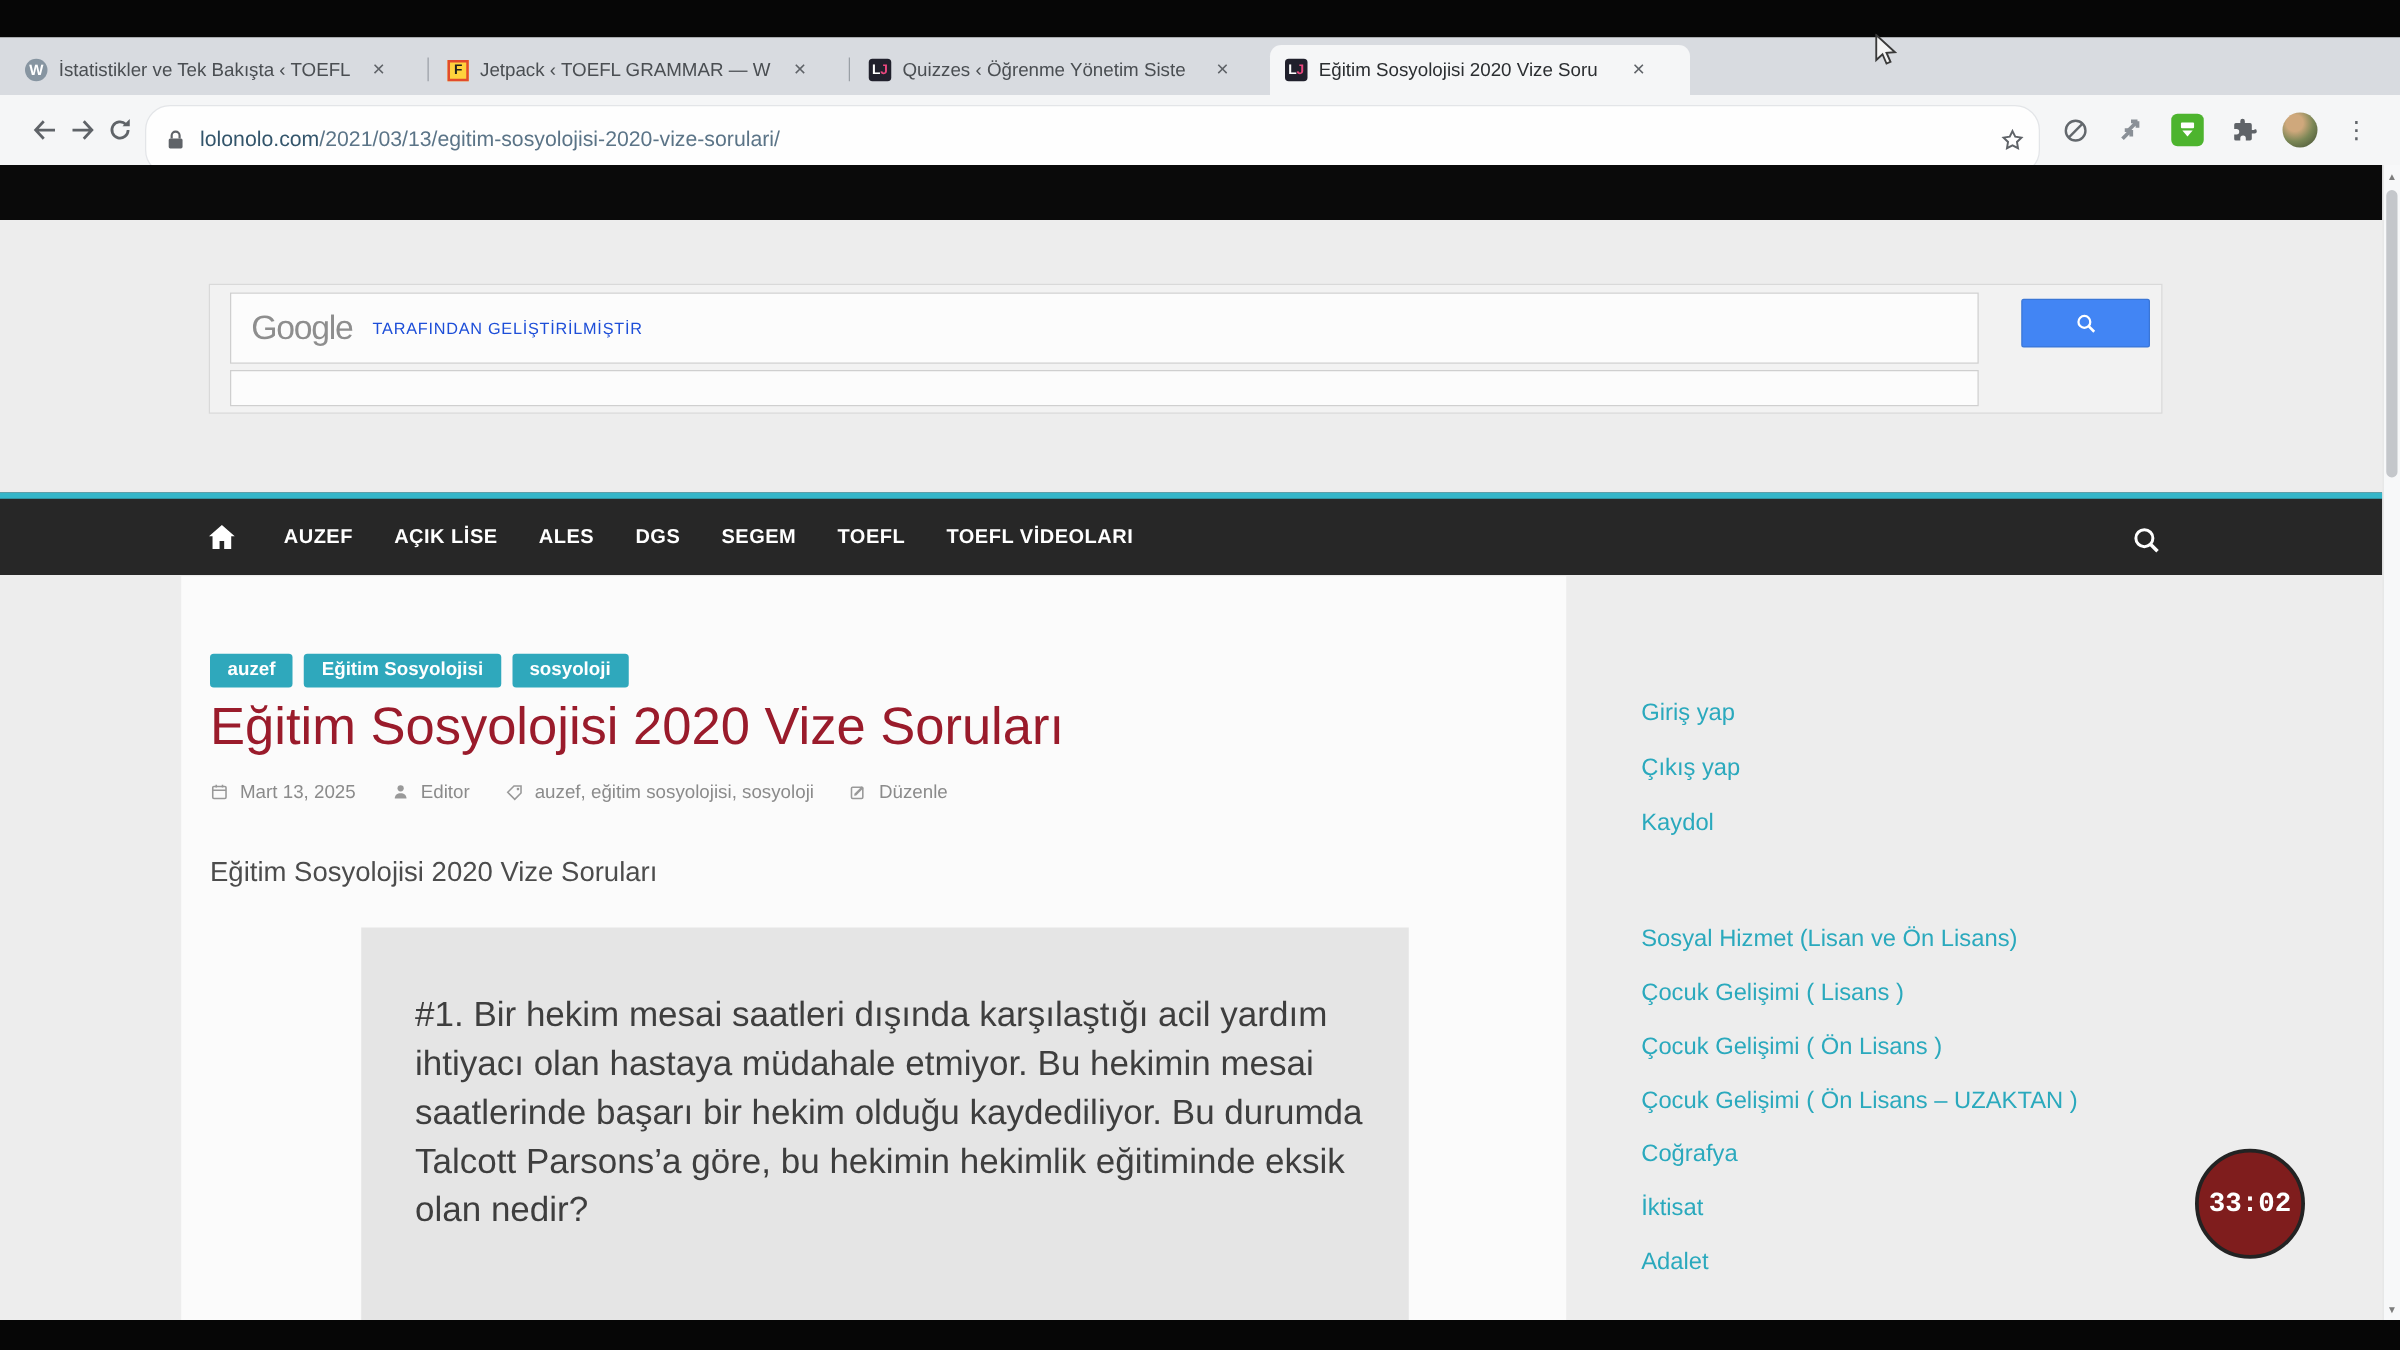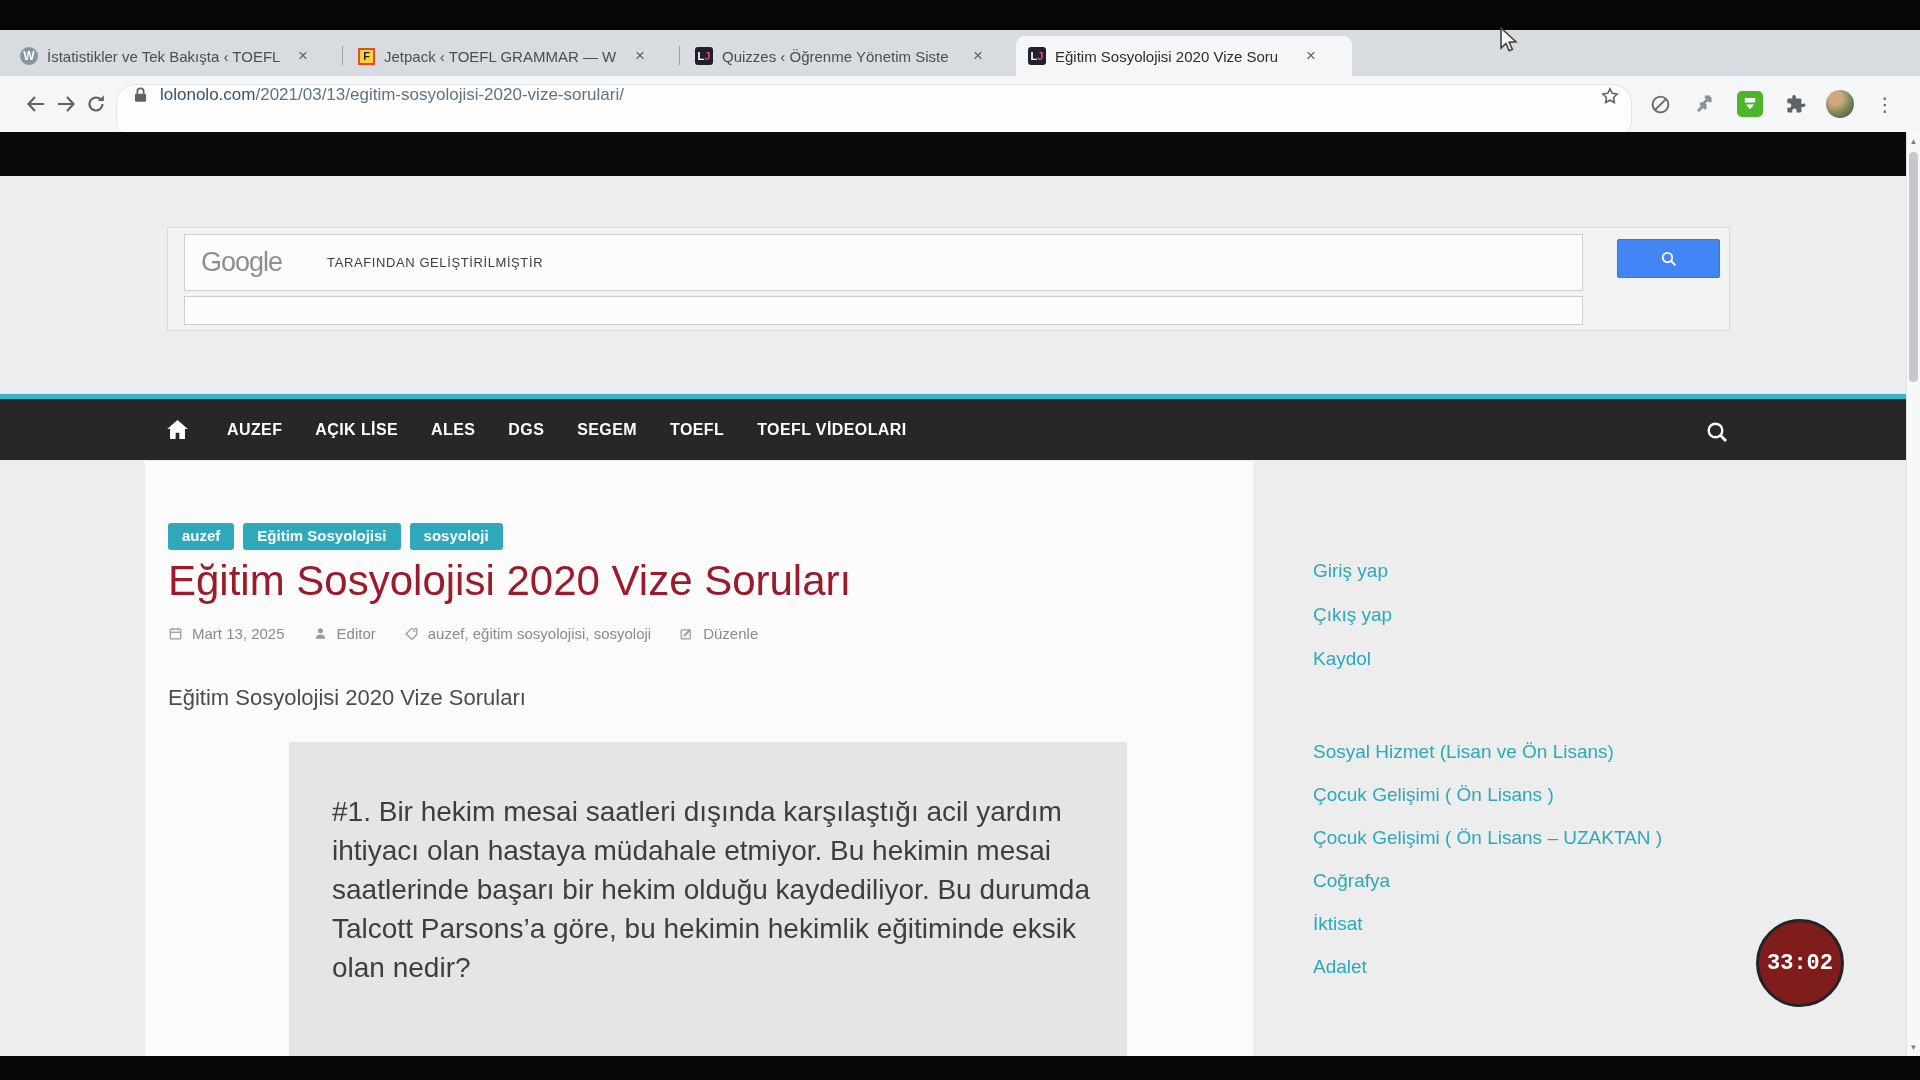--- a/index.html
+++ b/index.html
@@ -29,21 +29,21 @@
           justify-content:center;font-size:24px;color:#55595d;}
   .win-controls{position:absolute;right:2px;top:30px;height:46px;display:flex;}
   .win-btn{width:62px;height:100%;display:flex;align-items:center;justify-content:center;color:#3c4043;}
 
   
   .toolbar{position:absolute;left:0;top:76px;width:1920px;height:56px;background:#f5f6f7;}
   .nav-btn{position:absolute;top:14px;width:28px;height:28px;display:flex;align-items:center;
            justify-content:center;color:#5f6368;}
   .omnibox{position:absolute;left:116px;top:8px;width:1516px;height:56px;background:#fefefe;
            border:1px solid #e3e5e8;border-radius:20px;box-sizing:border-box;display:flex;
-           padding:0 10px 0 14px;}
+           align-items:center;padding:0 10px 0 14px;}
   .url{font-size:17px;white-space:nowrap;overflow:hidden;}
   .url .dom{color:#33556b;}
   .url .path{color:#5b7487;}
   .omni-star{margin-left:auto;color:#5f6368;}
   .tb-icons{position:absolute;left:1646px;top:9px;display:flex;gap:17px;align-items:center;}
   .tb-ic{width:28px;height:38px;display:flex;align-items:center;justify-content:center;color:#63686d;}
   .ext-green{width:26px;height:26px;border-radius:5px;background:#4db42e;display:flex;
              align-items:center;justify-content:center;}
   .avatar{width:28px;height:28px;border-radius:50%;
           background:radial-gradient(circle at 35% 30%,#cfa87c 0 25%,#7b8756 55%,#3f4a32 100%);}
@@ -52,21 +52,21 @@
   
   .page{position:absolute;left:0;top:132px;width:1906px;height:924px;background:#ededed;overflow:hidden;}
   .page-topbar{position:absolute;left:0;top:0;width:100%;height:44px;background:#0a0a0a;}
 
   .gsearch{position:absolute;left:167px;top:95px;width:1563px;height:104px;background:#f2f2f2;
            border:1px solid #d9d9d9;box-sizing:border-box;}
   .gs-input1{position:absolute;left:16px;top:6px;width:1399px;height:57px;background:#fcfcfc;
              border:1px solid #cfcfcf;box-sizing:border-box;display:flex;align-items:center;
              padding-left:16px;gap:16px;}
   .gs-logo{font-size:27px;color:#8e8e8e;letter-spacing:-1px;font-weight:500;}
-  .gs-tagline{font-size:13px;color:#404040;letter-spacing:.6px;margin-left:29px;}
+  .gs-tagline{font-size:13px;color:#1d4ed8;letter-spacing:.6px;}
   .gs-input2{position:absolute;left:16px;top:68px;width:1399px;height:29px;background:#fcfcfc;
              border:1px solid #cfcfcf;box-sizing:border-box;}
   .gs-btn{position:absolute;left:1449px;top:11px;width:101px;height:37px;background:#4285f4;
           border:1px solid #3a76d6;border-radius:2px;display:flex;align-items:center;justify-content:center;}
 
   .mainnav{position:absolute;left:0;top:262px;width:1906px;height:66px;background:#272727;
            border-top:5px solid #35b6c9;box-sizing:border-box;display:flex;align-items:center;}
   .home-btn{margin-left:160px;width:34px;display:flex;justify-content:center;}
   .nav-item{color:#fff;font-weight:700;font-size:16px;letter-spacing:.4px;margin-left:33px;white-space:nowrap;}
   .nav-search{position:absolute;right:172px;top:16px;width:34px;height:34px;display:flex;
@@ -308,20 +308,21 @@
       </div>
     </div>
 
     <ul class="sb-group sb-g1">
       <li class="sb-link">Giriş yap</li>
       <li class="sb-link">Çıkış yap</li>
       <li class="sb-link">Kaydol</li>
     </ul>
     <ul class="sb-group sb-g2">
       <li class="sb-link">Sosyal Hizmet (Lisan ve Ön Lisans)</li>
+      <li class="sb-link">Çocuk Gelişimi ( Lisans )</li>
       <li class="sb-link">Çocuk Gelişimi ( Ön Lisans )</li>
       <li class="sb-link">Çocuk Gelişimi ( Ön Lisans – UZAKTAN )</li>
       <li class="sb-link">Coğrafya</li>
       <li class="sb-link">İktisat</li>
       <li class="sb-link">Adalet</li>
     </ul>
 
     <div class="timer">33:02</div>
   </div>
 

